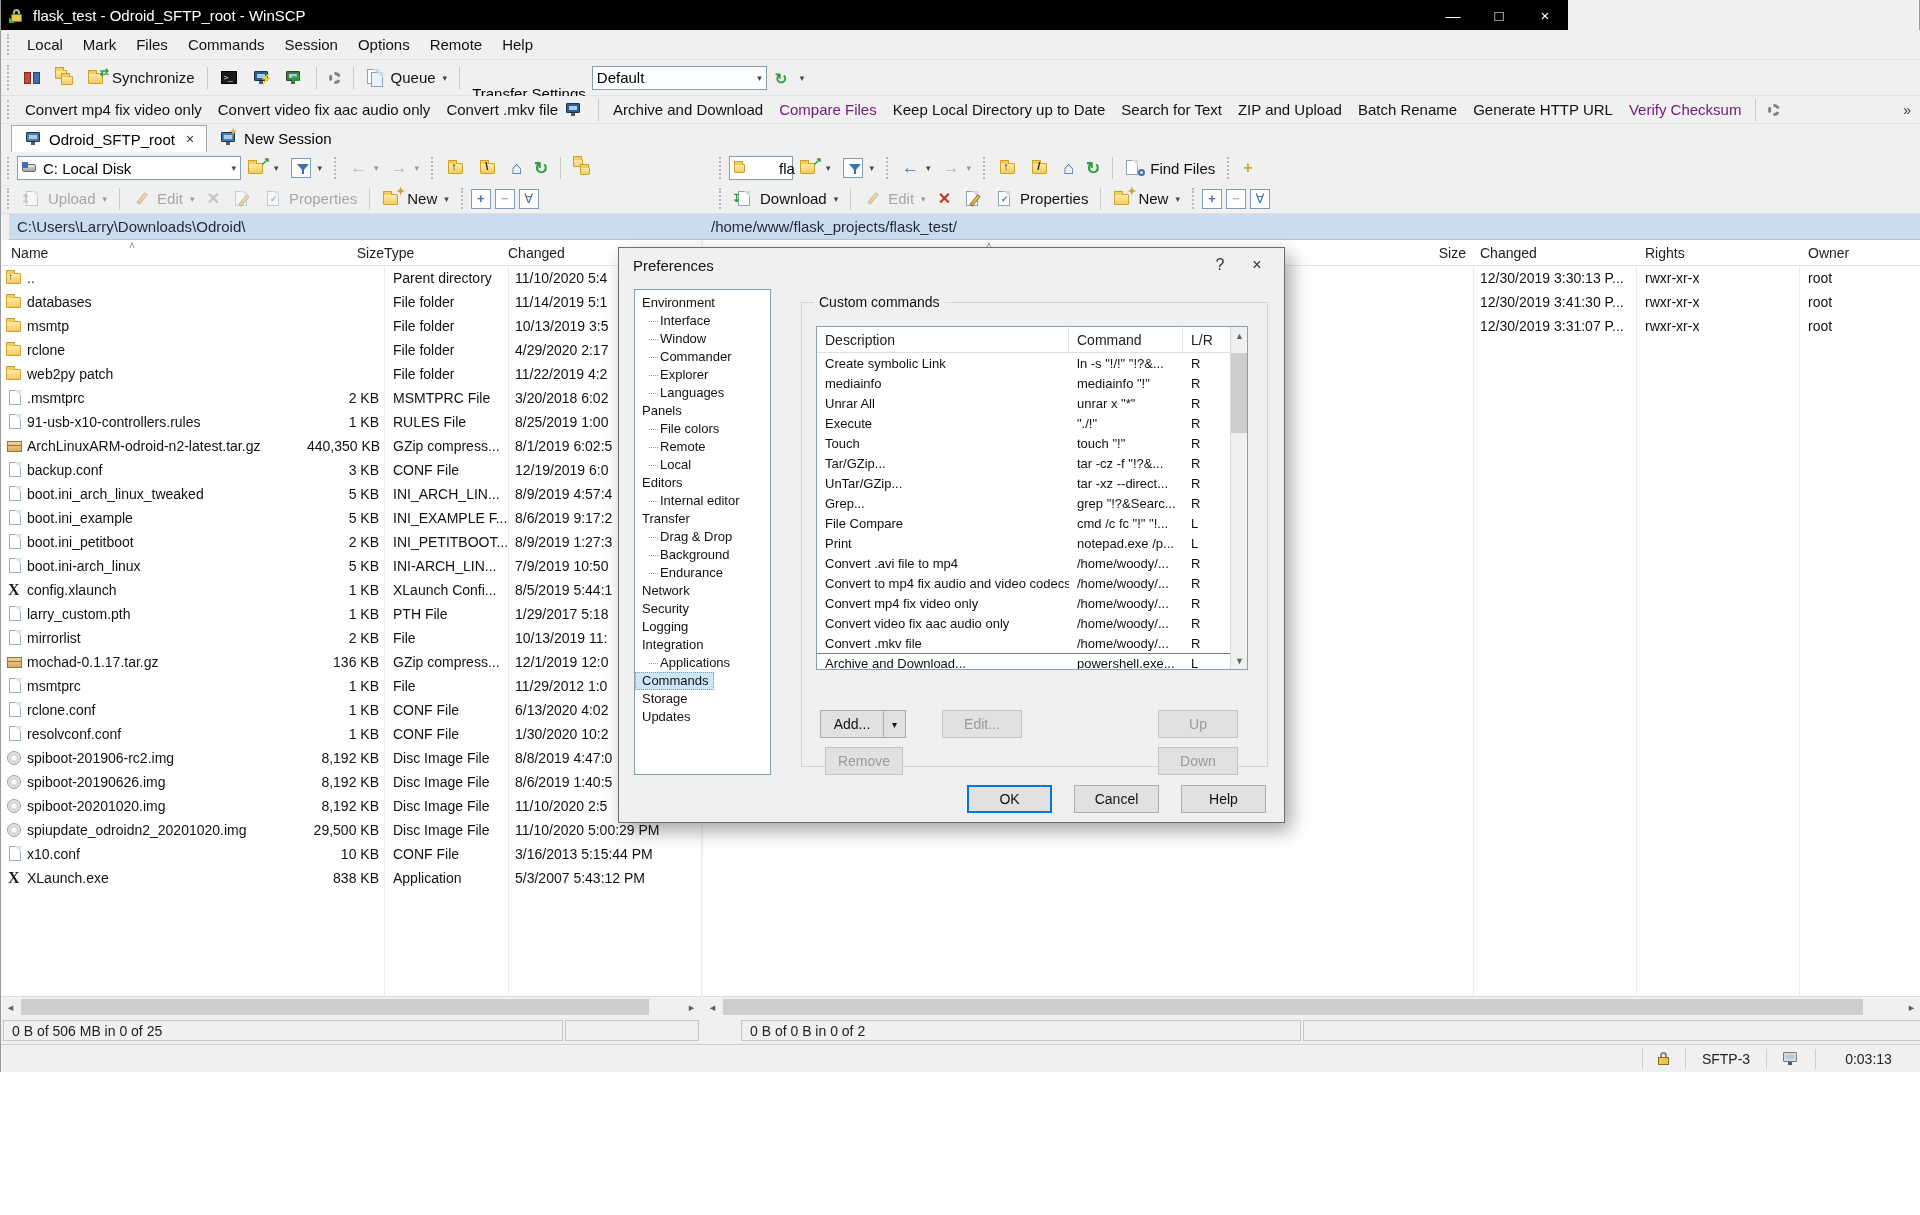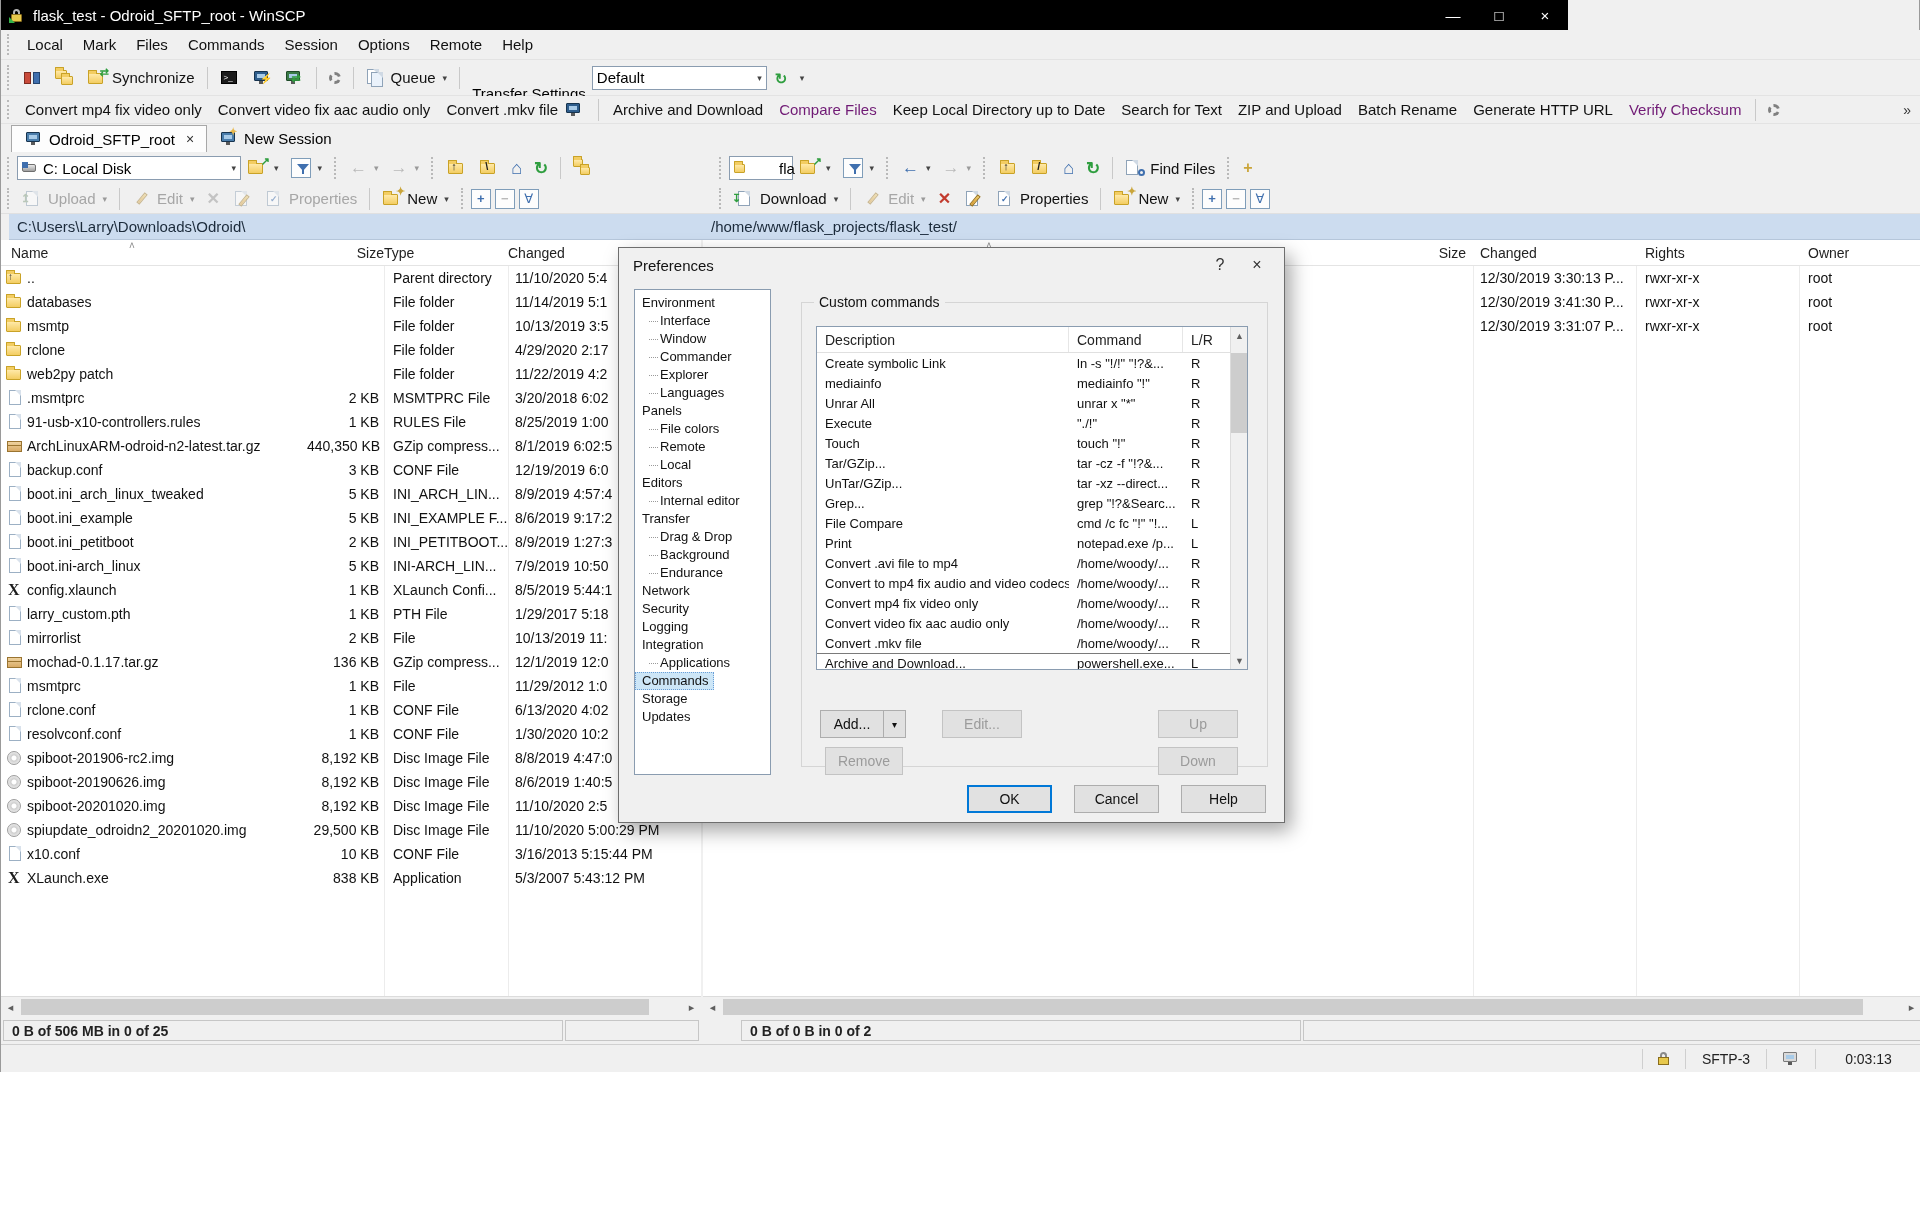--- a/index.html
+++ b/index.html
@@ -89,21 +89,21 @@
   .ifile2::before { content:""; position:absolute; right:-1px; top:-1px; border:3px solid #d9e2ec; border-left-color:transparent; border-bottom-color:transparent; }
   .iarch { position:absolute; left:2px; top:4px; width:15px; height:11px; background:linear-gradient(#efd3a0,#d9ab66); border:1px solid #9a7430; }
   .iarch::before { content:""; position:absolute; left:0; top:3px; width:100%; height:1px; background:#9a7430; }
   .idisc { position:absolute; left:2px; top:2px; width:14px; height:14px; border-radius:50%; background:radial-gradient(circle at 50% 50%, #fff 2px, #cfcfcf 3px, #e9e9e9 6px, #bdbdbd 7px); border:1px solid #9d9d9d; }
   .ixapp { position:absolute; left:3px; top:0px; font-family:"Liberation Serif",serif; font-weight:bold; font-size:16px; color:#1c1c1c; }
 
   
   .hscroll { position:absolute; top:996px; height:21px; background:#f0f0f0; border-top:1px solid #dcdcdc; }
   .hscroll .arr { position:absolute; top:0; width:19px; height:20px; color:#5f5f5f; font-size:11px; display:flex; align-items:center; justify-content:center; }
   .hscroll .thumb { position:absolute; top:2px; height:16px; background:#cdcdcd; }
-  .pstatus { position:absolute; top:1017px; height:27px; background:#f0f0f0; font-size:14px; color:#222; display:flex; align-items:center;font-weight:bold; }
+  .pstatus { position:absolute; top:1017px; height:27px; background:#f0f0f0; font-size:14px; color:#222; display:flex; align-items:center; }
   .pstatus .pane { border:1px solid #c6c6c6; height:21px; display:flex; align-items:center; padding:0 8px; background:#f0f0f0; }
   #statusbar { position:absolute; left:0; top:1044px; width:1920px; height:28px; background:#f0f0f0; border-top:1px solid #d0d0d0; display:flex; align-items:center; font-size:14px; color:#222; }
   .sb-sep { width:1px; height:20px; background:#cfcfcf; }
   .locki { position:relative; width:14px; height:15px; }
   .locki .b { position:absolute; left:1px; top:6px; width:11px; height:8px; background:#e7c84c; border:1px solid #8a6d1d; }
   .locki .s { position:absolute; left:3px; top:1px; width:7px; height:6px; border:2px solid #8a8a8a; border-bottom:none; border-radius:4px 4px 0 0; }
 
   
   #dialog { position:absolute; left:618px; top:247px; width:667px; height:576px; background:#f0f0f0; border:1px solid #6e6e6e; box-shadow:6px 8px 18px rgba(0,0,0,.35); }
   #dlg-title { position:absolute; left:0; top:0; width:100%; height:34px; background:#f0f0f0; display:flex; align-items:center; }

